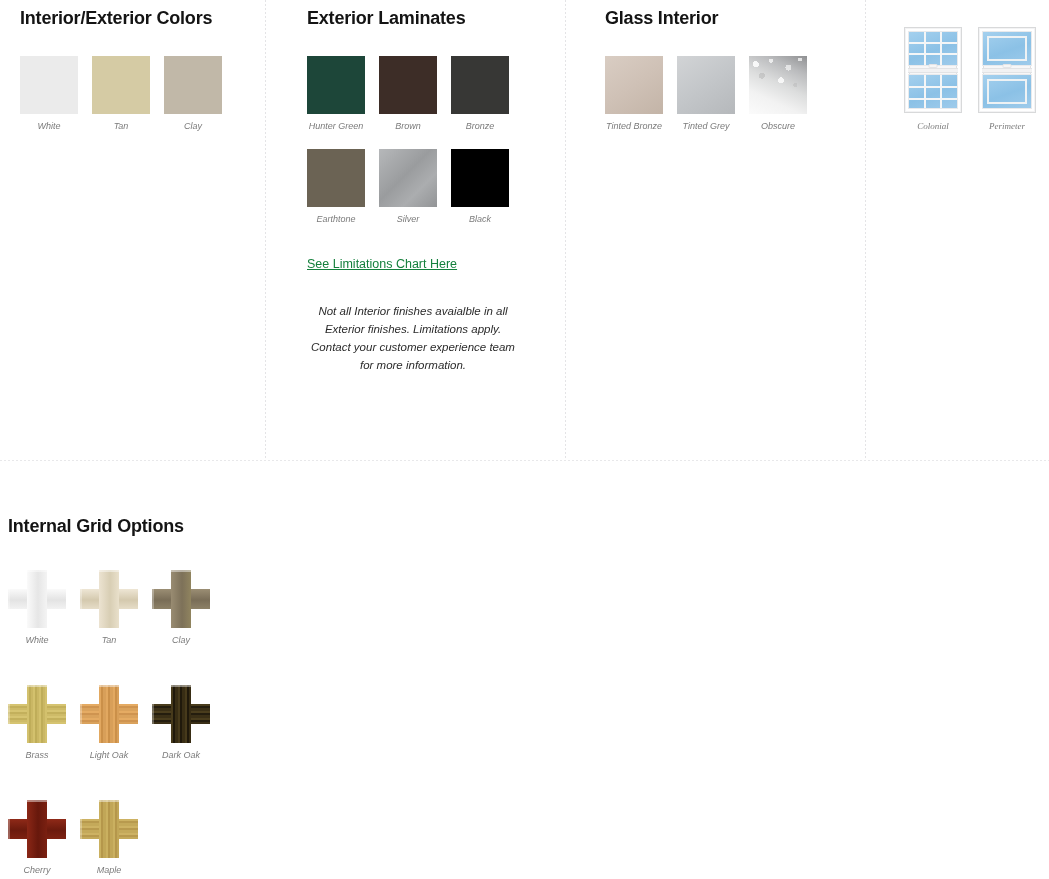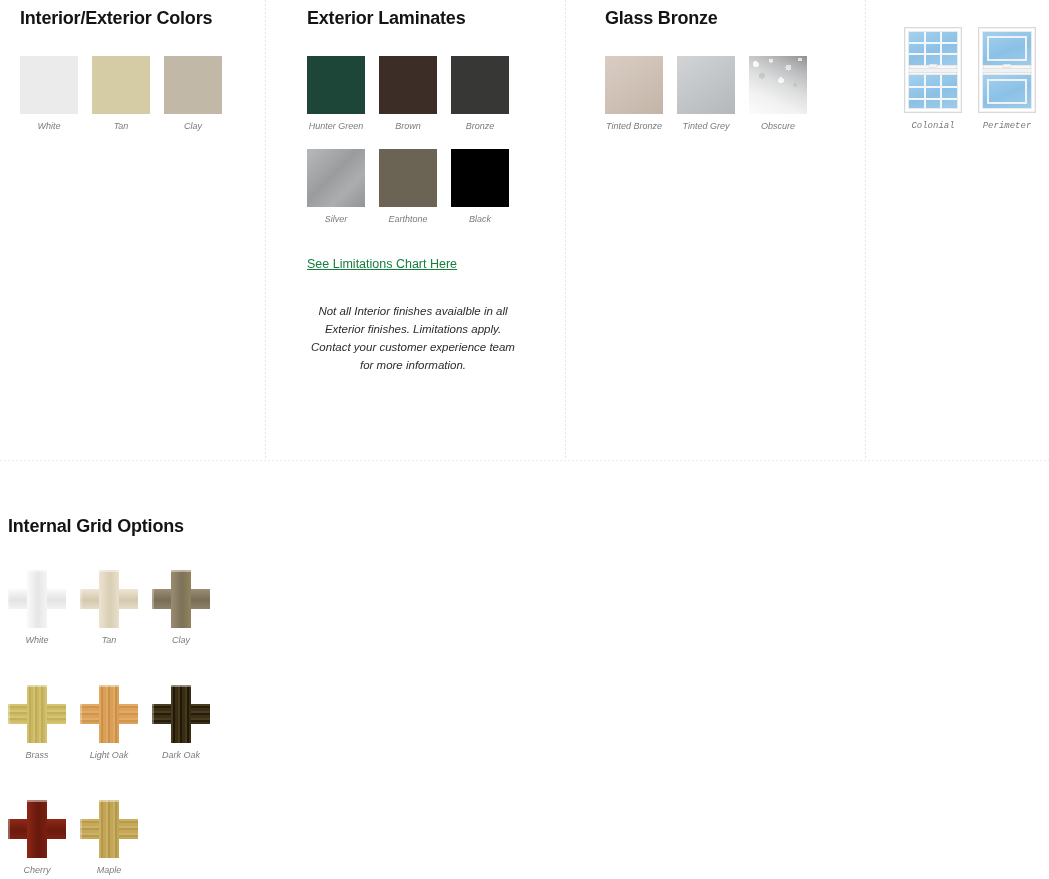--- a/index.html
+++ b/index.html
@@ -123,21 +123,21 @@
   }
   .lock {
     position: absolute; left: 50%; transform: translateX(-50%);
     top: 36px; width: 9px; height: 4px;
     background: #f6f6f6; border: 1px solid #e4e4e6; border-radius: 1px;
   }
   .win-caption {
     display: block; margin-top: 8px;
     font-size: 9px; font-style: italic; color: #7b7b7b;
     text-align: center; width: 58px;
-    font-family: Liberation Mono, monospace;
+    font-family: Liberation Serif, serif;
   }
 
   
   .grid-section { position: absolute; left: 0; top: 508px; width: 1049px; padding-left: 8px; }
   .cross-row { display: flex; }
   .cross-cell { width: 72px; }
   .cross {
     width: 58px; height: 58px;
     position: relative;
   }
@@ -203,44 +203,44 @@
       <div class="sw-cell">
         <span class="swatch" style="background:#373735;"></span>
         <span class="caption">Bronze</span>
       </div>
     </div>
 
     <div class="row-gap"></div>
 
     <div class="sw-row">
       <div class="sw-cell">
+        <span class="swatch" style="background:#6b6354;"></span>
+        <span class="caption">Earthtone</span>
+      </div>
+      <div class="sw-cell">
         <span class="swatch" style="background:linear-gradient(135deg,#b6b8ba 0%,#9a9c9e 45%,#abadaf 70%,#929496 100%);"></span>
         <span class="caption">Silver</span>
       </div>
       <div class="sw-cell">
-        <span class="swatch" style="background:#6b6354;"></span>
-        <span class="caption">Earthtone</span>
-      </div>
-      <div class="sw-cell">
         <span class="swatch" style="background:#000000;"></span>
         <span class="caption">Black</span>
       </div>
     </div>
 
     <div style="margin-top:30px;">
       <a class="limits-link" href="#">See Limitations Chart Here</a>
     </div>
 
     <div style="margin-top:30px;">
       <p class="note">Not all Interior finishes avaialble in all Exterior finishes. Limitations apply. Contact your customer experience team for more information.</p>
     </div>
   </div>
 
   <div class="col col-3">
-    <h2 class="section-title">Glass Bronze</h2>
+    <h2 class="section-title">Glass Interior</h2>
 
     <div class="sw-row" style="margin-top:27px;">
       <div class="sw-cell">
         <span class="swatch" style="background:linear-gradient(145deg,#d9cdc3 0%,#cfc1b6 50%,#c3b4a7 100%);"></span>
         <span class="caption">Tinted Bronze</span>
       </div>
       <div class="sw-cell">
         <span class="swatch" style="background:linear-gradient(145deg,#d2d4d6 0%,#c3c6c9 50%,#b5b8bb 100%);"></span>
         <span class="caption">Tinted Grey</span>
       </div>

